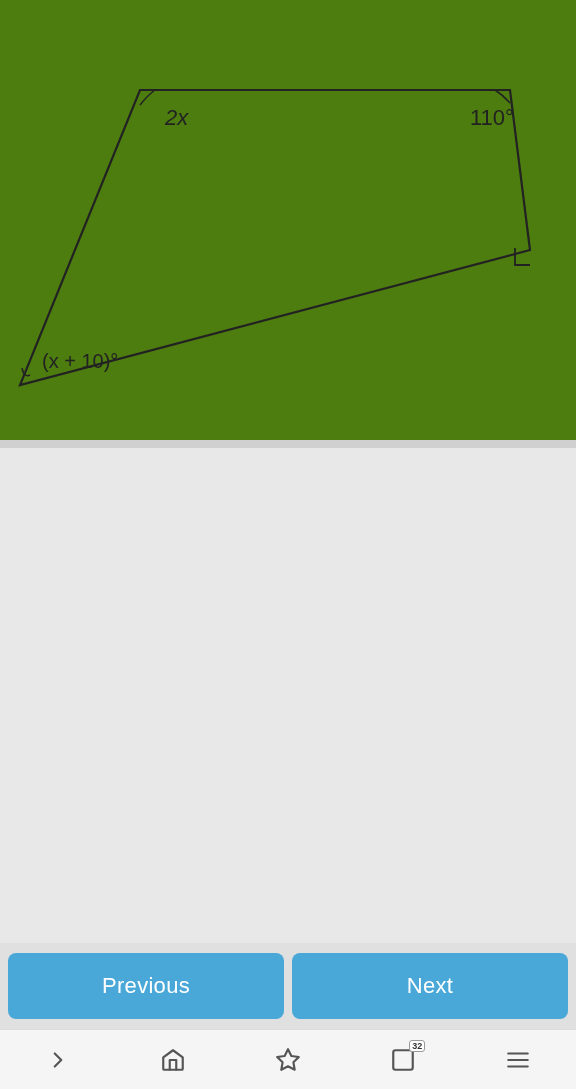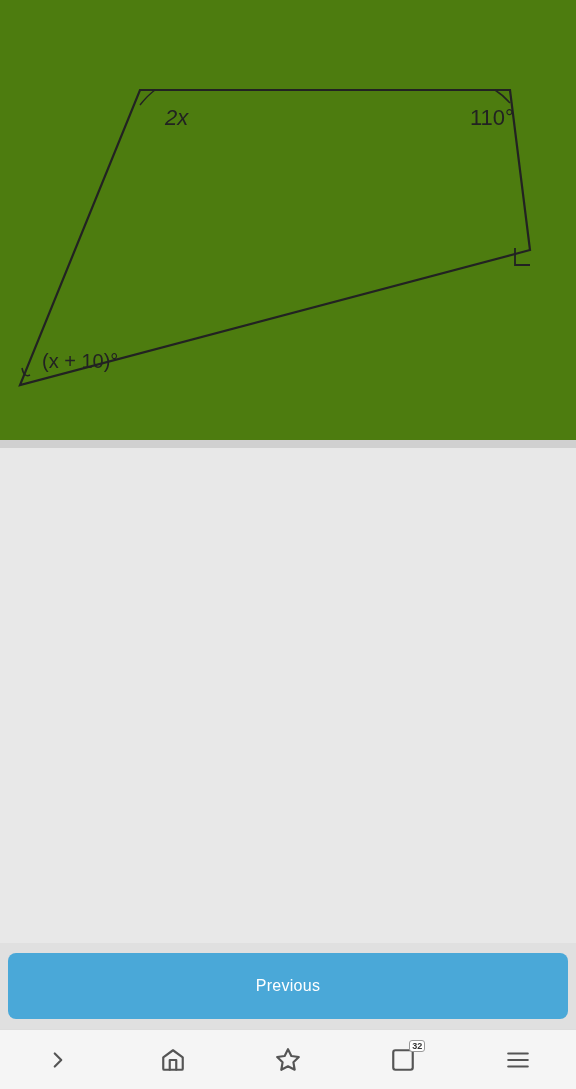--- a/index.html
+++ b/index.html
@@ -51,21 +51,21 @@
       align-items: center;
     }
 
     .nav-btn {
       flex: 1;
       height: 66px;
       border: none;
       border-radius: 8px;
       background: #4aa8d8;
       color: white;
-      font-size: 16px;
+      font-size: 22px;
       font-weight: 500;
       cursor: pointer;
       letter-spacing: 0.3px;
     }
 
     #bottom-bar {
       height: 60px;
       background: #f5f5f5;
       display: flex;
       align-items: center;
@@ -134,20 +134,21 @@
     <text x="42" y="368" font-size="20" font-family="-apple-system, sans-serif" fill="#222">(x + 10)°</text>
   </svg>
 </div>
 
 <div id="separator"></div>
 
 <div id="answer-area"></div>
 
 <div id="nav-buttons">
   <button class="nav-btn">Previous</button>
+  <button class="nav-btn">Next</button>
 </div>
 
 <div id="bottom-bar">
 
   <div class="bottom-icon">
     <svg viewBox="0 0 24 24">
       <polyline points="9 18 15 12 9 6"></polyline>
     </svg>
   </div>
 

